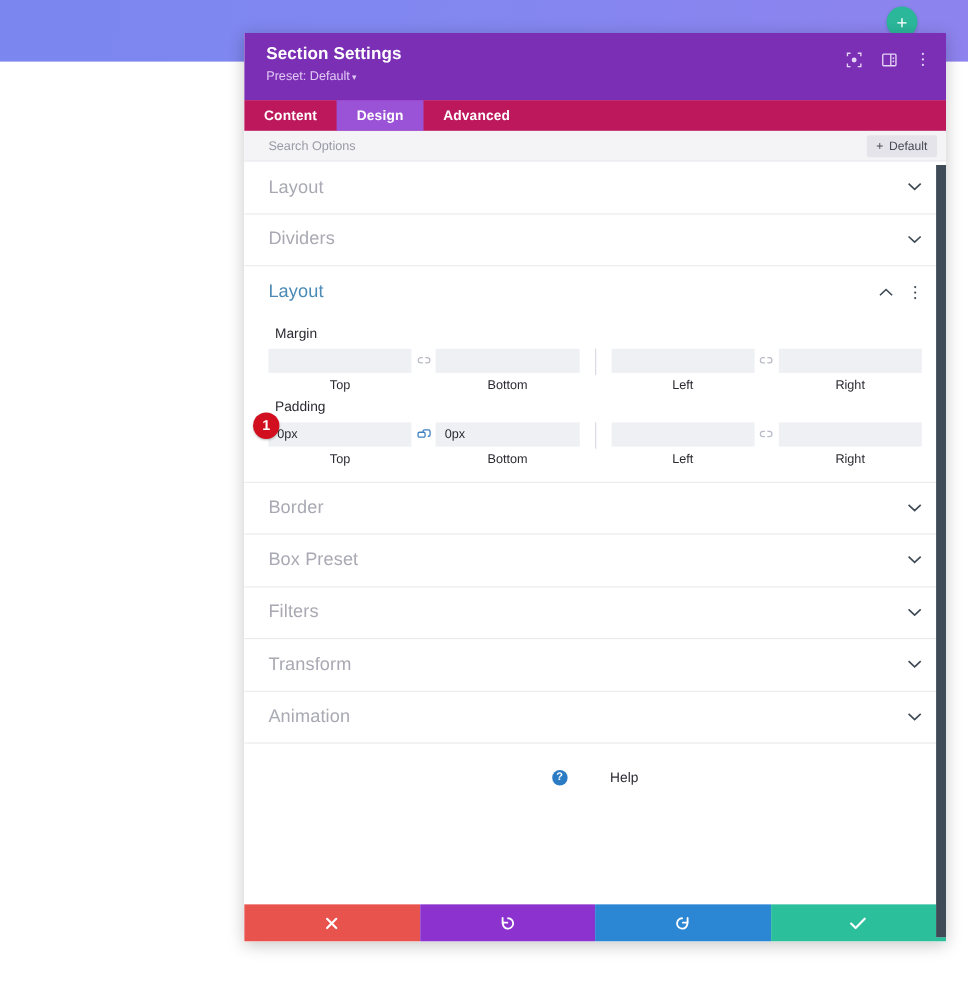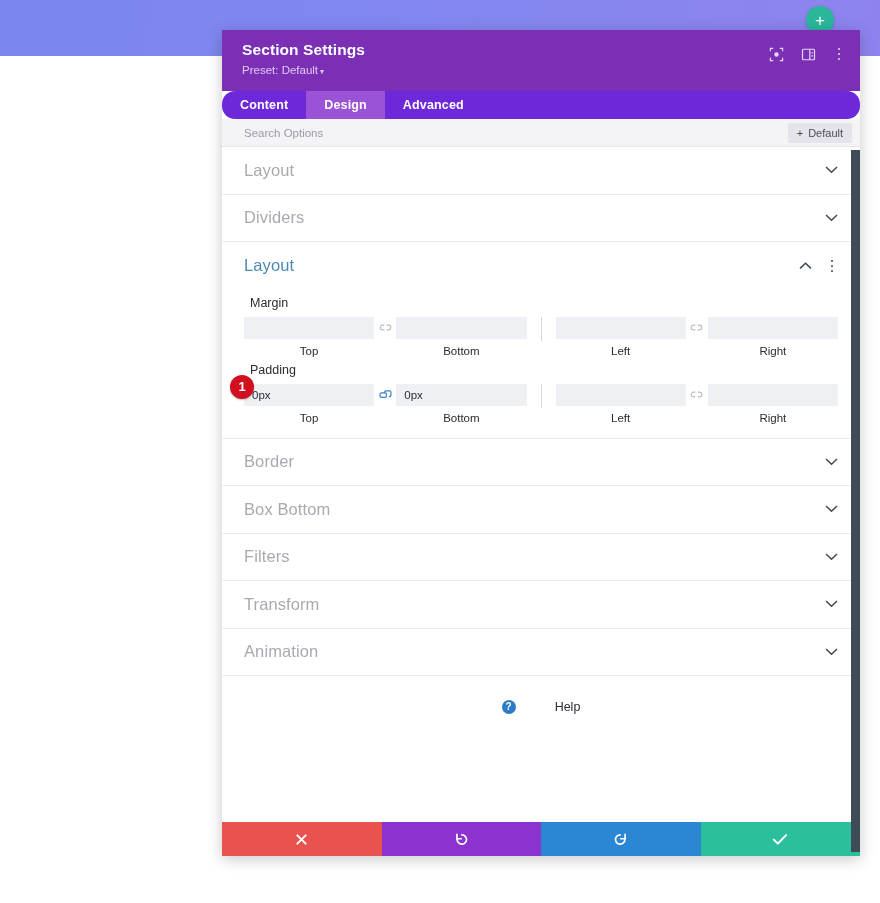--- a/index.html
+++ b/index.html
@@ -54,21 +54,21 @@
     display:flex; align-items:center; gap:16px;
   }
   .hicon { width:16px; height:16px; color:#e6d6f6; cursor:pointer;
            display:flex; align-items:center; justify-content:center; }
   .hicon svg { display:block; }
   .kebab { display:flex; flex-direction:column; gap:2.5px; align-items:center;
            width:14px; cursor:pointer; }
   .kebab i { width:2.5px; height:2.5px; border-radius:50%; background:#e6d6f6; display:block; }
 
   
-  .tabs { display:flex; background:#6d28d9; height:28px; flex:0 0 auto;border-radius:13px; }
+  .tabs { display:flex; background:#be185d; height:28px; flex:0 0 auto; }
   .tab {
     padding:0 18px; height:28px; display:flex; align-items:center;
     color:#ffffff; font-size:12.5px; font-weight:700; cursor:pointer;
     letter-spacing:.15px;
   }
   .tab.active { background:#9a52d6; }
 
   
   .search-bar {
     height:28px; background:#f4f4f7; border-bottom:1px solid #e7e7ec;
@@ -362,21 +362,21 @@
       <div class="accordion-row">
         <span class="label">Border</span>
         <span class="chev">
           <svg width="13" height="8" viewBox="0 0 13 8" fill="none" stroke="currentColor" stroke-width="1.5">
               <path d="M1 1l5.5 5.2L12 1"></path>
             </svg>
         </span>
       </div>
 
       <div class="accordion-row">
-        <span class="label">Box Bottom</span>
+        <span class="label">Box Preset</span>
         <span class="chev">
           <svg width="13" height="8" viewBox="0 0 13 8" fill="none" stroke="currentColor" stroke-width="1.5">
               <path d="M1 1l5.5 5.2L12 1"></path>
             </svg>
         </span>
       </div>
 
       <div class="accordion-row">
         <span class="label">Filters</span>
         <span class="chev">

